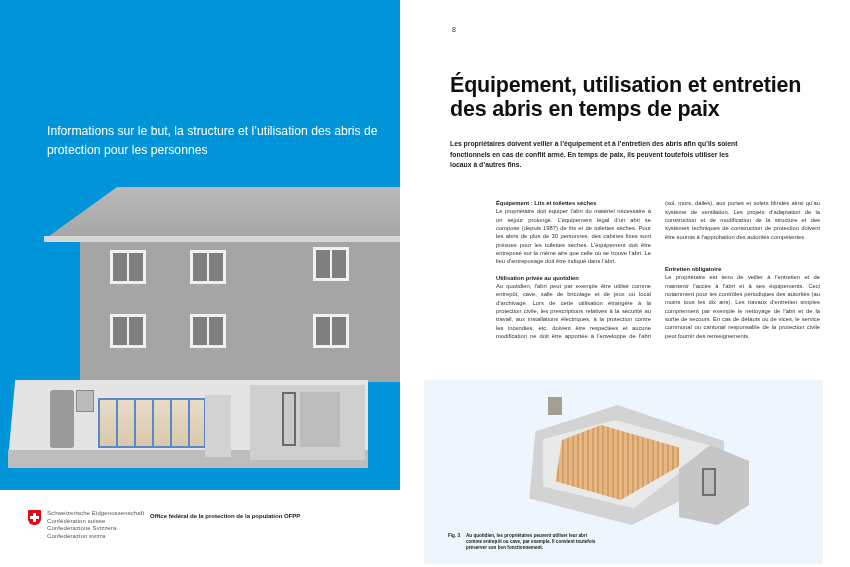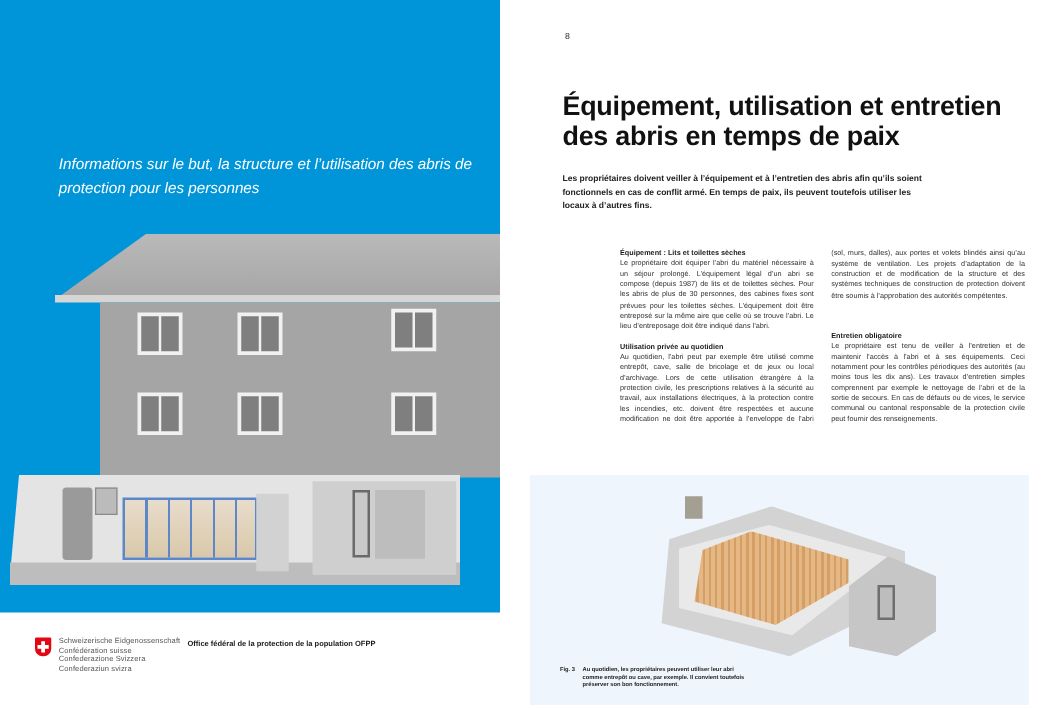--- a/index.html
+++ b/index.html
@@ -3,21 +3,21 @@
   <meta charset="utf-8">
   <style>
     * { margin: 0; padding: 0; box-sizing: border-box; }
     html, body { width: 850px; height: 567px; overflow: hidden; background: #ffffff; }
     body { position: relative; font-family: "Liberation Sans", sans-serif; color: #1a1a1a; }
 
     
     .left-page { position: absolute; left: 0; top: 0; width: 400px; height: 567px; background: #ffffff; }
     .cover { position: absolute; left: 0; top: 0; width: 400px; height: 490px; background: #0095D9; overflow: hidden; }
     .cover-title { position: absolute; left: 47px; top: 62px; font-size: 40px; font-weight: bold; color: #ffffff; letter-spacing: -0.5px; }
-    .cover-subtitle { position: absolute; left: 47px; top: 122px; width: 340px; font-size: 12.2px; line-height: 19px; color: #ffffff; font-style: italic; }
+    .cover-subtitle { position: absolute; left: 47px; top: 122px; width: 340px; font-size: 12.2px; line-height: 19px; color: #ffffff; }
 
     
     .building { position: absolute; left: 0; top: 180px; width: 400px; height: 310px; }
     .roof { position: absolute; left: 45px; top: 7px; width: 360px; height: 52px; background: linear-gradient(180deg,#b9b9b9,#a6a6a6); clip-path: polygon(20% 0, 100% 0, 100% 100%, 0 100%); }
     .roof-edge { position: absolute; left: 44px; top: 56px; width: 360px; height: 6px; background: #d6d6d6; }
     .facade { position: absolute; left: 80px; top: 62px; width: 325px; height: 140px; background: #a5a5a5; }
     .window { position: absolute; width: 36px; height: 34px; background: #f1f1f1; padding: 3px; display: flex; gap: 2px; }
     .window span { flex: 1; background: #7f7f7f; }
     .basement { position: absolute; left: 8px; top: 200px; width: 360px; height: 80px; background: #e4e4e4; clip-path: polygon(2% 0, 100% 0, 100% 75%, 100% 100%, 0 100%); }
     .basement-floor { position: absolute; left: 8px; top: 270px; width: 360px; height: 18px; background: #bdbdbd; }

